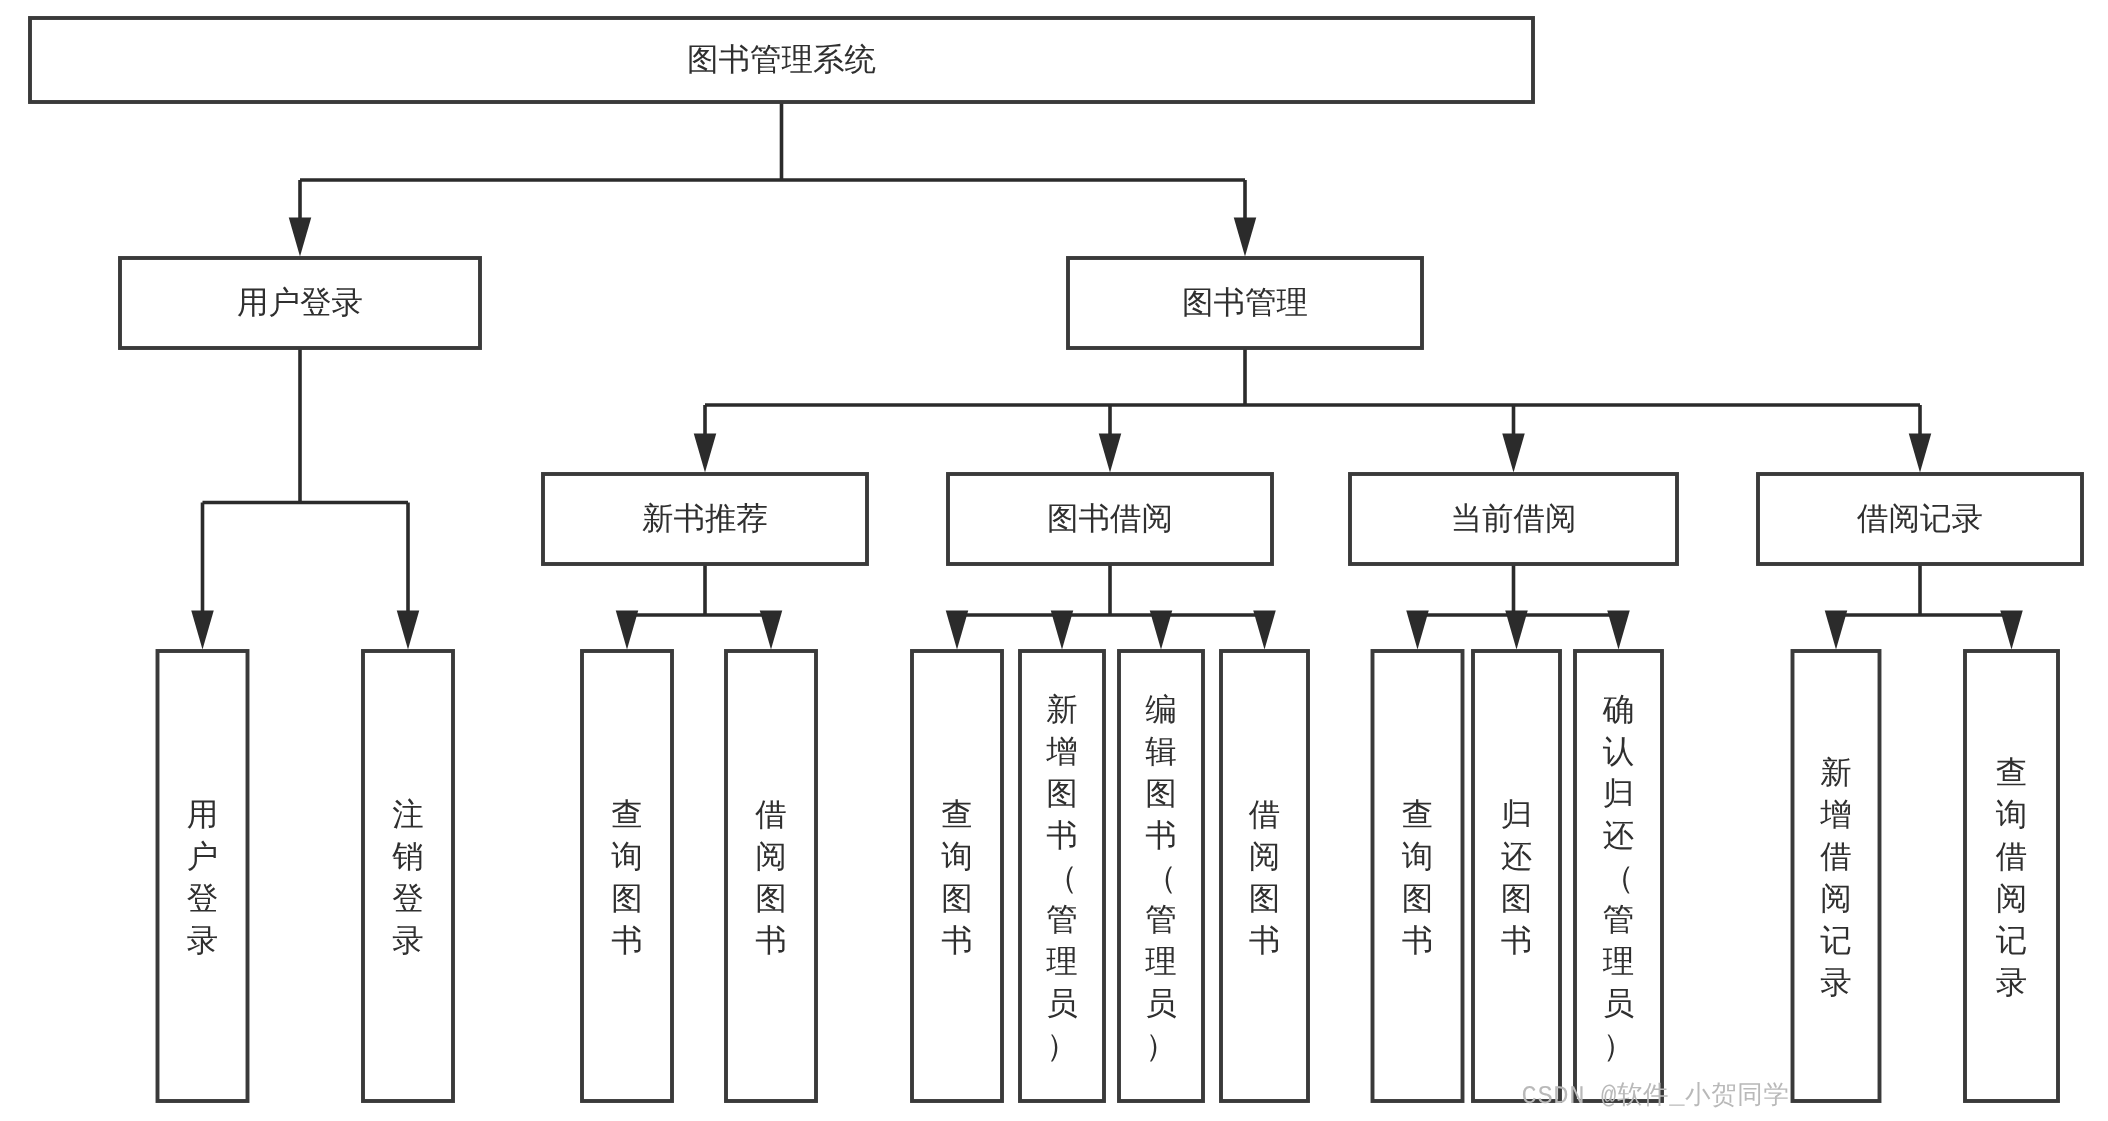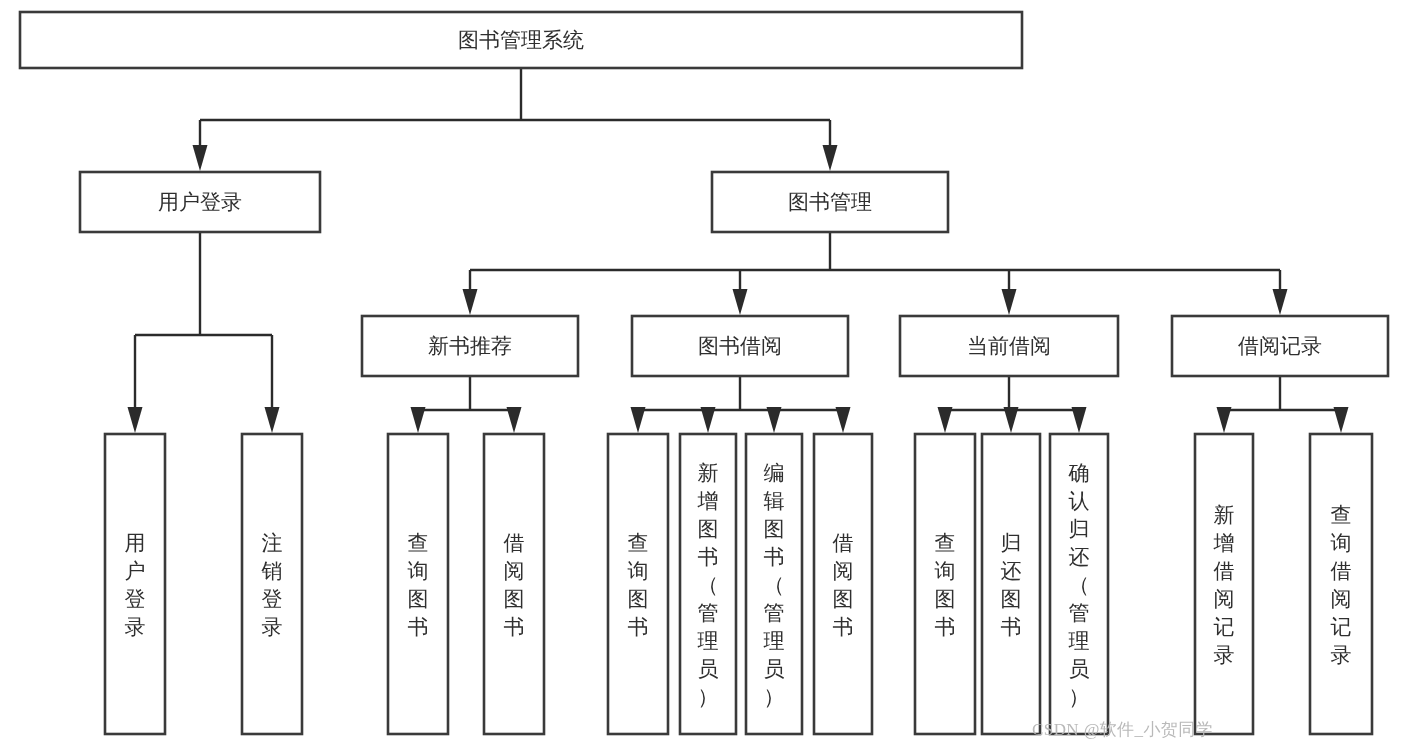--- a/index.html
+++ b/index.html
@@ -12,21 +12,20 @@
     width: 1405px;
     height: 747px;
     font-family: "Liberation Sans", "DejaVu Sans", sans-serif;
     overflow: hidden;
     position: relative;
   }
   #diagram-root {
     position: relative;
     width: 1203px;
     height: 747px;
-    padding-left: 20px;
   }
   svg#tree-svg {
     position: absolute;
     left: 0;
     top: 0;
     width: 1405px;
     height: 747px;
     display: block;
   }
   .node-box {
@@ -54,21 +53,21 @@
   .node-label-vertical {
     fill: #2f2f2f;
     font-family: "Liberation Sans", "DejaVu Sans", sans-serif;
     font-size: 21px;
     text-anchor: middle;
   }
   .watermark {
     position: absolute;
     right: 10px;
     bottom: 6px;
-    font-family: Liberation Serif, serif;
+    font-family: Liberation Mono, monospace;
     font-size: 17px;
     color: #b9b9b9;
     letter-spacing: 0.4px;
     white-space: nowrap;
     pointer-events: none;
   }
 </style>
 </head>
 <body>
 

